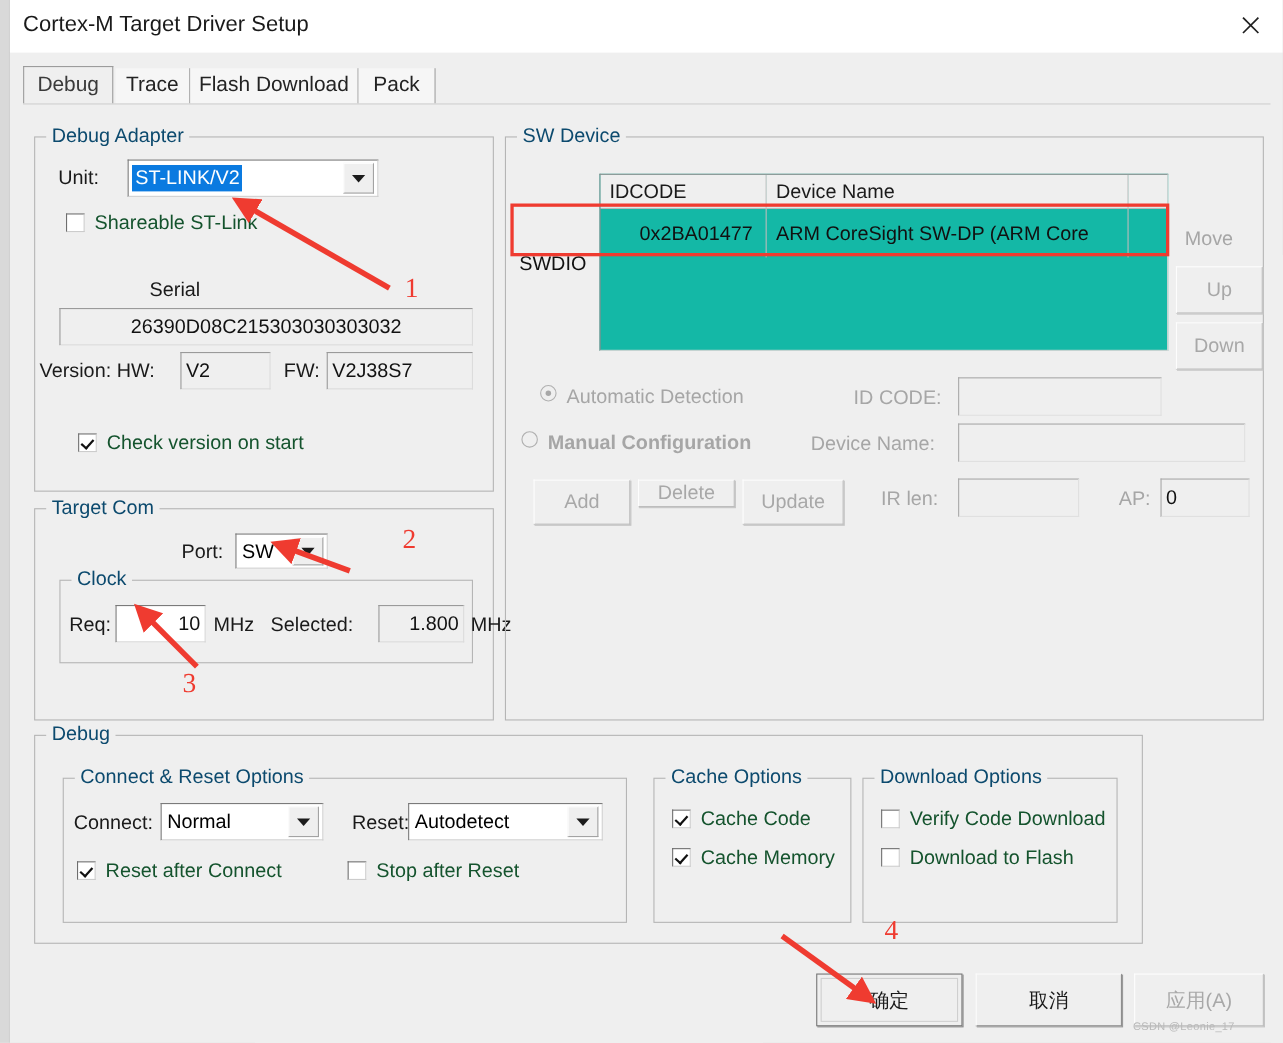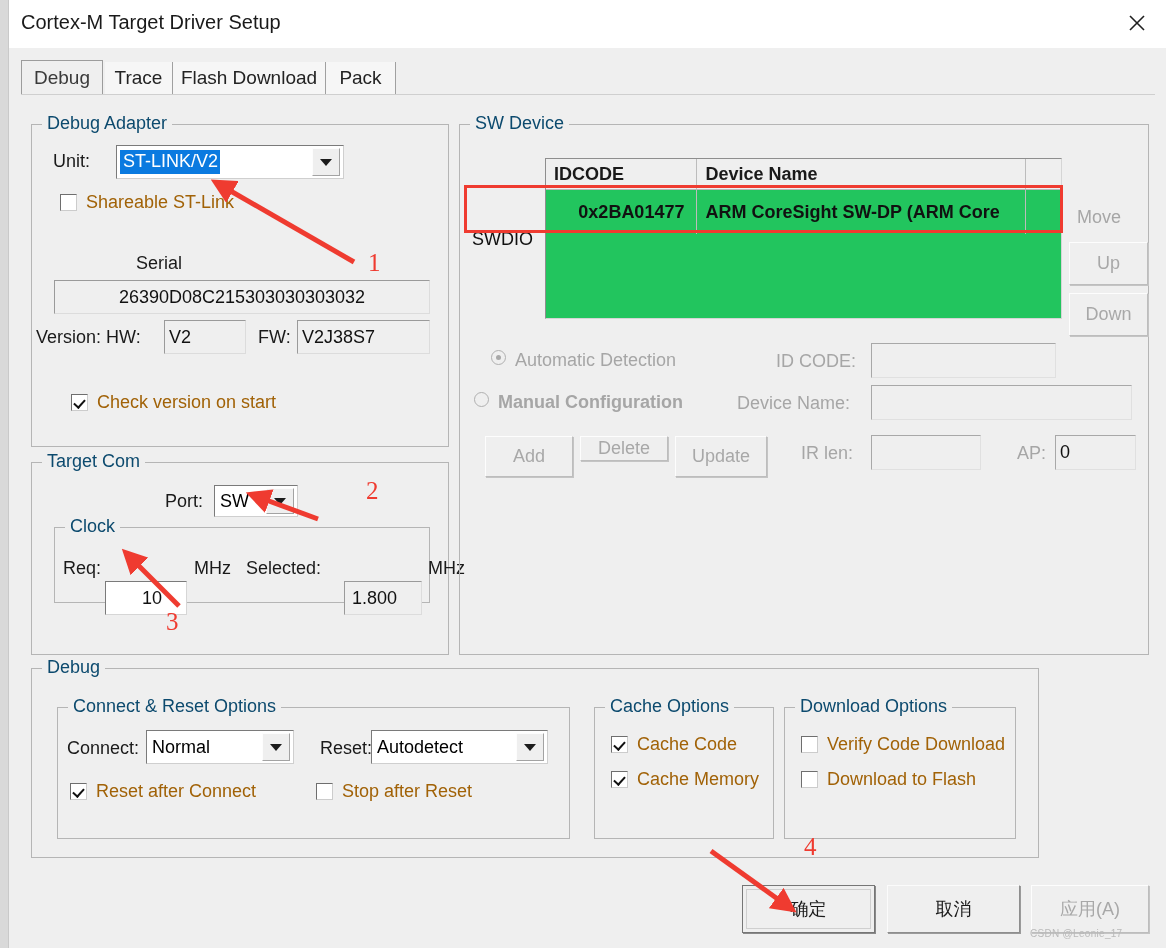--- a/index.html
+++ b/index.html
@@ -87,21 +87,21 @@
     border:1px solid #7a7a7a;
     border-right-color:#d6d6d6;border-bottom-color:#d6d6d6;
     font-size:18px;color:#111;
     display:flex;align-items:center;
     padding:0 4px;
     overflow:hidden;white-space:nowrap;
   }
   .field.ro{background:#efefef;border-color:#9a9a9a;border-right-color:#dcdcdc;border-bottom-color:#dcdcdc;}
   .field.dis{background:#efefef;border-color:#a8a8a8;border-right-color:#e0e0e0;border-bottom-color:#e0e0e0;color:#a6a6a6;}
   .field.center{justify-content:center;}
-  .field.right{justify-content:flex-end;padding-right:24px;margin-top:31px;}
+  .field.right{justify-content:flex-end;padding-right:4px;}
   .combo{
     position:absolute;box-sizing:border-box;
     background:#ffffff;
     border:1px solid #7a7a7a;
     border-right-color:#cfcfcf;border-bottom-color:#cfcfcf;
     display:flex;align-items:center;
   }
   .combo .cval{flex:1;padding-left:5px;font-size:18px;white-space:nowrap;overflow:hidden;}
   .combo .cval.sel{background:#0a7ae0;color:#fff;flex:0 0 auto;padding:1px 2px 2px 3px;margin-left:3px;}
   .combo .cbtn{
@@ -135,36 +135,36 @@
   .cb .box{
     width:17px;height:17px;box-sizing:border-box;
     background:#fff;border:1px solid #6e6e6e;
     border-right-color:#cccccc;border-bottom-color:#cccccc;
     position:relative;flex:0 0 auto;
   }
   .cb .box.checked::after{
     content:"";position:absolute;left:4px;top:2px;width:5px;height:9px;
     border:solid #111;border-width:0 2px 2px 0;transform:rotate(42deg);
   }
-  .cb .txt{margin-left:9px;font-size:18px;color:#a16207;}
+  .cb .txt{margin-left:9px;font-size:18px;color:#14532d;}
   
   .rb{position:absolute;display:flex;align-items:flex-start;white-space:nowrap;}
   .rb .circ{
     width:15px;height:15px;box-sizing:border-box;border-radius:50%;
     background:#efefef;border:1px solid #b0b0b0;position:relative;flex:0 0 auto;
   }
   .rb .circ.on::after{
     content:"";position:absolute;left:4px;top:4px;width:5px;height:5px;border-radius:50%;background:#a8a8a8;
   }
   .rb .txt{margin-left:9px;font-size:18px;color:#a6a6a6;}
   
   #swtable{
     position:absolute;box-sizing:border-box;
-    background:#22c55e;
-    border:1px solid #8e8e8e;border-right-color:#d5d5d5;border-bottom-color:#d5d5d5;font-weight:bold;
+    background:#14b8a6;
+    border:1px solid #8e8e8e;border-right-color:#d5d5d5;border-bottom-color:#d5d5d5;
   }
   #swhead{position:absolute;left:0;top:0;height:30px;width:100%;display:flex;border-bottom:1px solid #b8b8b8;}
   #swhead .hc{
     height:30px;display:flex;align-items:center;padding-left:8px;
     font-size:18px;color:#1a1a1a;box-sizing:border-box;
     border-right:1px solid #bcbcbc;background:#efefef;
   }
   #swrow{position:absolute;left:0;top:31px;height:44px;width:100%;display:flex;}
   #swrow .rc{
     height:44px;display:flex;align-items:center;

